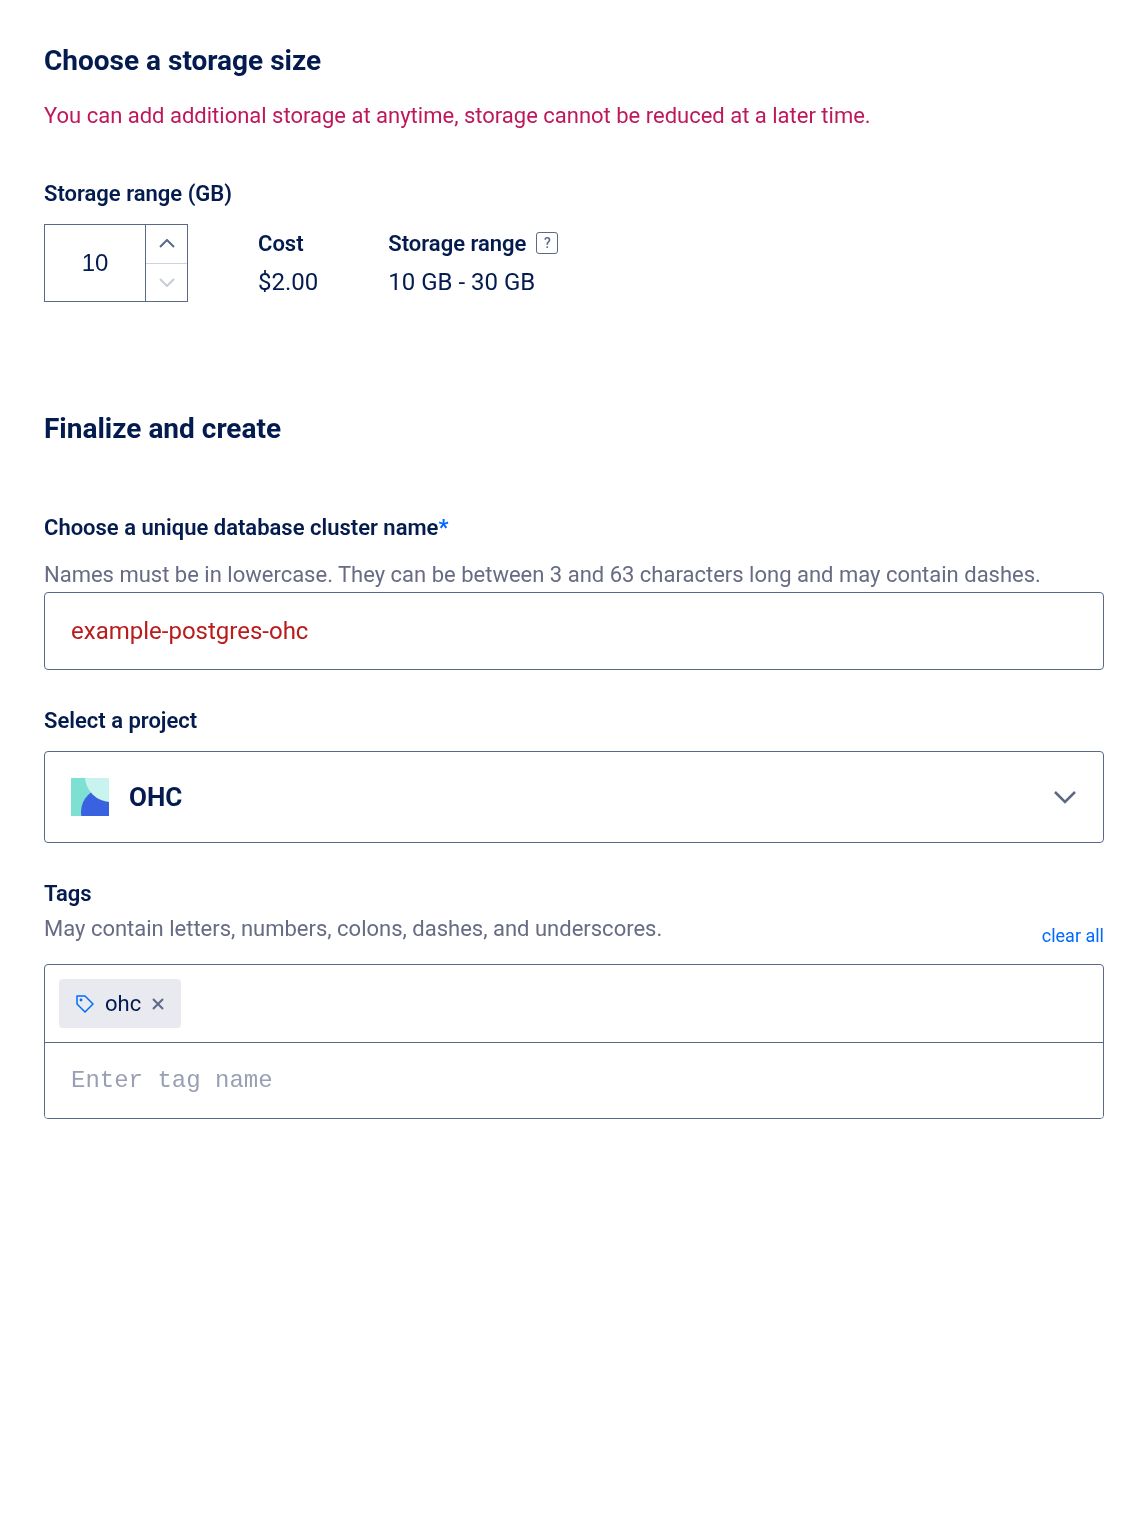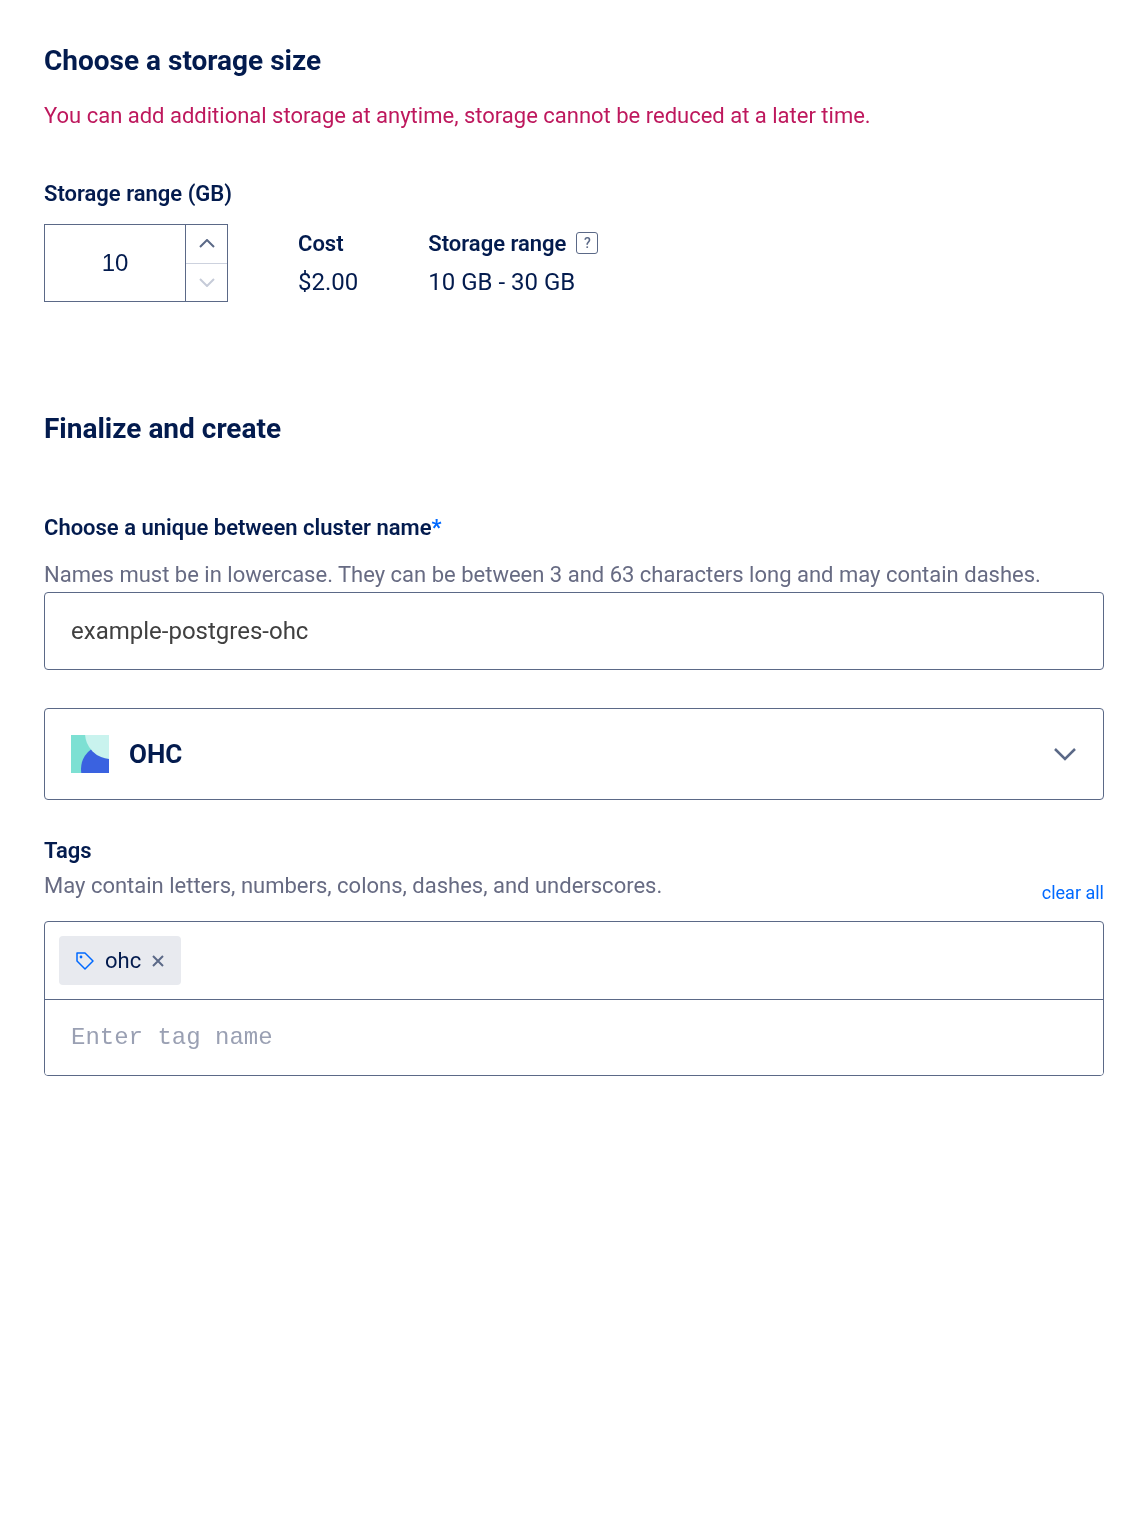--- a/index.html
+++ b/index.html
@@ -32,21 +32,21 @@
   }
   .storage-row {
     display: flex;
     align-items: center;
     gap: 70px;
   }
   .stepper {
     display: flex;
     border: 1px solid #5b6987;
     height: 78px;
-    width: 184px;
+    width: 144px;
   }
   .stepper-value {
     flex: 1;
     display: flex;
     align-items: center;
     justify-content: center;
     font-size: 24px;
     color: #031b4e;
     border: none;
     outline: none;
@@ -105,21 +105,21 @@
     color: #676b83;
     line-height: 1.55;
     margin-top: 8px;
   }
   .text-input {
     width: 100%;
     border: 1px solid #5b6987;
     border-radius: 4px;
     padding: 24px 26px;
     font-size: 24px;
-    color: #404040;
+    color: #b91c1c;
     outline: none;
     font-family: inherit;
   }
   .text-input::placeholder { color: #9aa0b3; }
   .select-box {
     width: 100%;
     border: 1px solid #5b6987;
     border-radius: 4px;
     padding: 26px 26px;
     display: flex;
@@ -253,27 +253,28 @@
 </div>
 
 <div class="spacer-lg"></div>
 
 <h2 class="section-heading">Finalize and create</h2>
 
 <div class="spacer-md"></div>
 
 <div class="field-group">
   <label class="field-label">
-    <span>Choose a unique between cluster name</span><span class="req-star">*</span>
+    <span>Choose a unique database cluster name</span><span class="req-star">*</span>
   </label>
   <p class="sub-desc">Names must be in lowercase. They can be between 3 and 63 characters long and may contain dashes.</p>
   <input class="text-input" type="text" value="example-postgres-ohc" style="">
 </div>
 
 <div class="field-group">
+  <label class="field-label">Select a project</label>
   <div class="select-box">
     <div class="select-left">
       <div class="project-icon"></div>
       <span class="select-label">OHC</span>
     </div>
     <svg width="24" height="14" viewBox="0 0 24 14">
         <path d="M2 2 L12 12 L22 2" fill="none" stroke="#5b6987" stroke-width="2.5"></path>
       </svg>
   </div>
 </div>

